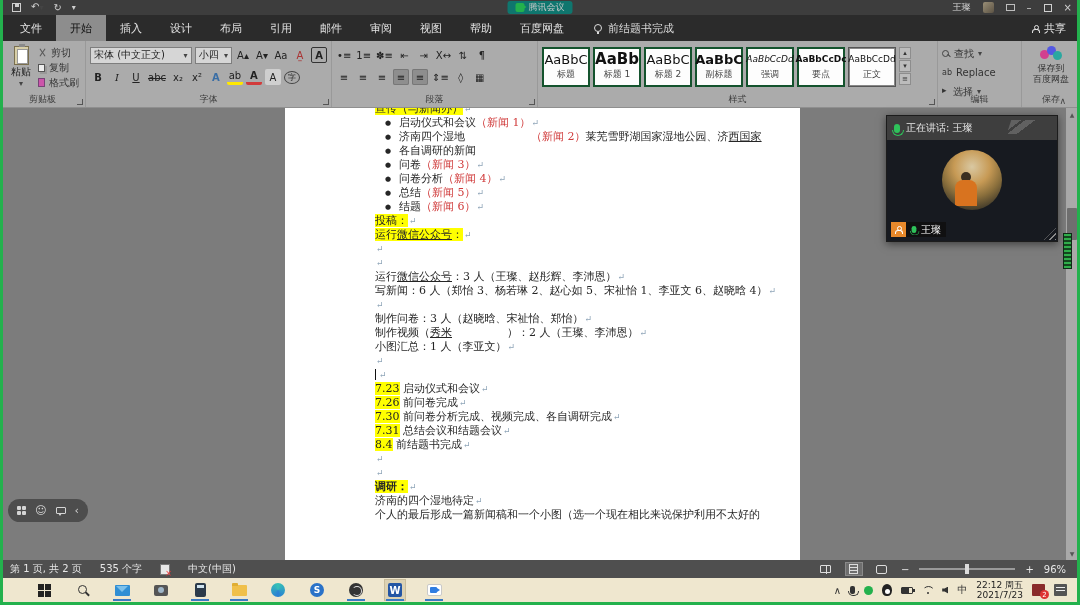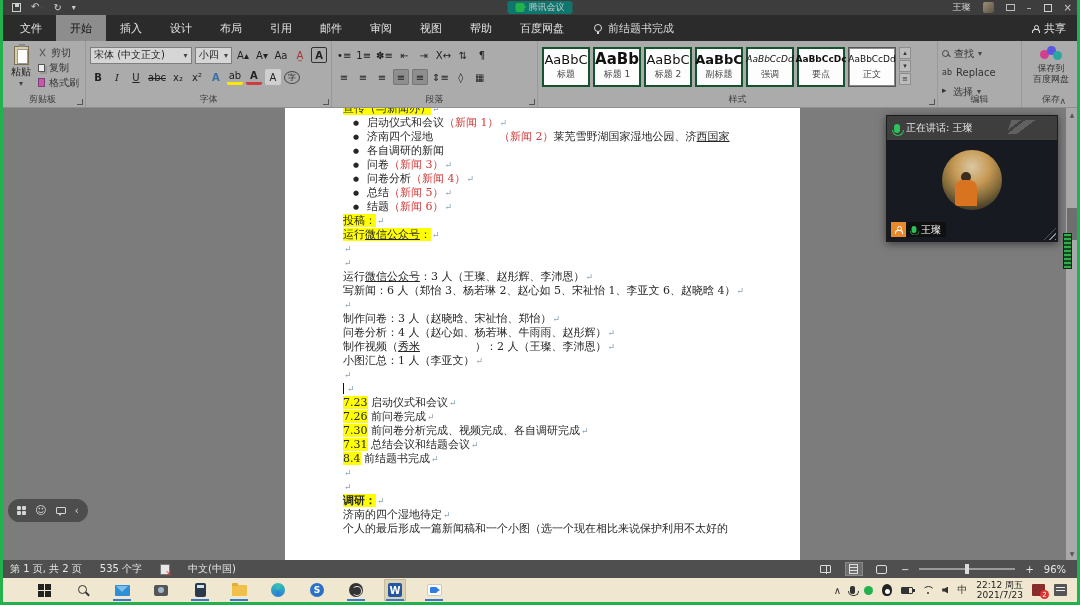--- a/index.html
+++ b/index.html
@@ -104,21 +104,21 @@
   .baidu-ico i { position:absolute; border-radius:50%; width:9px; height:9px; }
   .baidu-ico i:nth-child(1){ left:0; top:4px; background:#d23f8f; }
   .baidu-ico i:nth-child(2){ left:7px; top:0; background:#5458e2; }
   .baidu-ico i:nth-child(3){ left:13px; top:5px; background:#2aa8a0; }
   .save-lines { font-size:9px; text-align:center; line-height:11px; color:#333; }
   .rib-collapse { position:absolute; right:14px; bottom:1px; font-size:9px; color:#444; }
 
   
   .docarea { position:absolute; left:3px; top:108px; width:1063px; height:452px; background:#7c7c7c; overflow:hidden; }
   .page { position:absolute; left:282px; top:-6px; width:515px; height:470px; background:#ffffff;
-    padding-left:58px; padding-right:10px;
+    padding-left:90px; padding-right:10px;
     font-family:"DejaVu Serif","Liberation Serif",serif; font-size:11px; color:#262626; }
   .dl { height:14px; line-height:14px; white-space:nowrap; }
   .dl.b { padding-left:10px; }
   .dl.w { padding-left:28px; }
   .blt { font-size:7px; margin-right:8px; vertical-align:1px; }
   .hl { background:#ffff00; }
   .red { color:#d03a3a; }
   .u { text-decoration:underline;text-align:center; }
   .bold { font-weight:bold; }
   .pmark { color:#8fa5b8; font-size:9px; margin-left:1px; }
@@ -457,21 +457,20 @@
         <div class="dl b"><span class="blt">●</span><span>总结</span><span class="red">（新闻 5）</span><span class="pmark">↵</span></div>
         <div class="dl b"><span class="blt">●</span><span>结题</span><span class="red">（新闻 6）</span><span class="pmark">↵</span></div>
         <div class="dl p"><span class="hl">投稿：</span><span class="pmark">↵</span></div>
         <div class="dl p"><span class="hl">运行</span><span class="hl u">微信公众号</span><span class="hl">：</span><span class="pmark">↵</span></div>
         <div class="dl p"><span class="pmark">↵</span></div>
         <div class="dl p"><span class="pmark">↵</span></div>
         <div class="dl p"><span>运行</span><span class="u">微信公众号</span><span>：3 人（王璨、赵彤辉、李沛恩）</span><span class="pmark">↵</span></div>
         <div class="dl p"><span>写新闻：6 人（郑怡 3、杨若琳 2、赵心如 5、宋祉怡 1、李亚文 6、赵晓晗 4）</span><span class="pmark">↵</span></div>
         <div class="dl p"><span class="pmark">↵</span></div>
         <div class="dl p"><span>制作问卷：3 人（赵晓晗、宋祉怡、郑怡）</span><span class="pmark">↵</span></div>
-        <div class="dl p"><span>问卷分析：4 人（赵心如、杨若琳、牛雨雨、赵彤辉）</span><span class="pmark">↵</span></div>
         <div class="dl p"><span>制作视频（</span><span class="u">秀米</span><span>　　　　　）：2 人（王璨、李沛恩）</span><span class="pmark">↵</span></div>
         <div class="dl p"><span>小图汇总：1 人（李亚文）</span><span class="pmark">↵</span></div>
         <div class="dl p"><span class="pmark">↵</span></div>
         <div class="dl p"><span class="caret"></span><span class="pmark">↵</span></div>
         <div class="dl p"><span class="hl">7.23</span><span> 启动仪式和会议</span><span class="pmark">↵</span></div>
         <div class="dl p"><span class="hl">7.26</span><span> 前问卷完成</span><span class="pmark">↵</span></div>
         <div class="dl p"><span class="hl">7.30</span><span> 前问卷分析完成、视频完成、各自调研完成</span><span class="pmark">↵</span></div>
         <div class="dl p"><span class="hl">7.31</span><span> 总结会议和结题会议</span><span class="pmark">↵</span></div>
         <div class="dl p"><span class="hl">8.4</span><span> 前结题书完成</span><span class="pmark">↵</span></div>
         <div class="dl p"><span class="pmark">↵</span></div>

